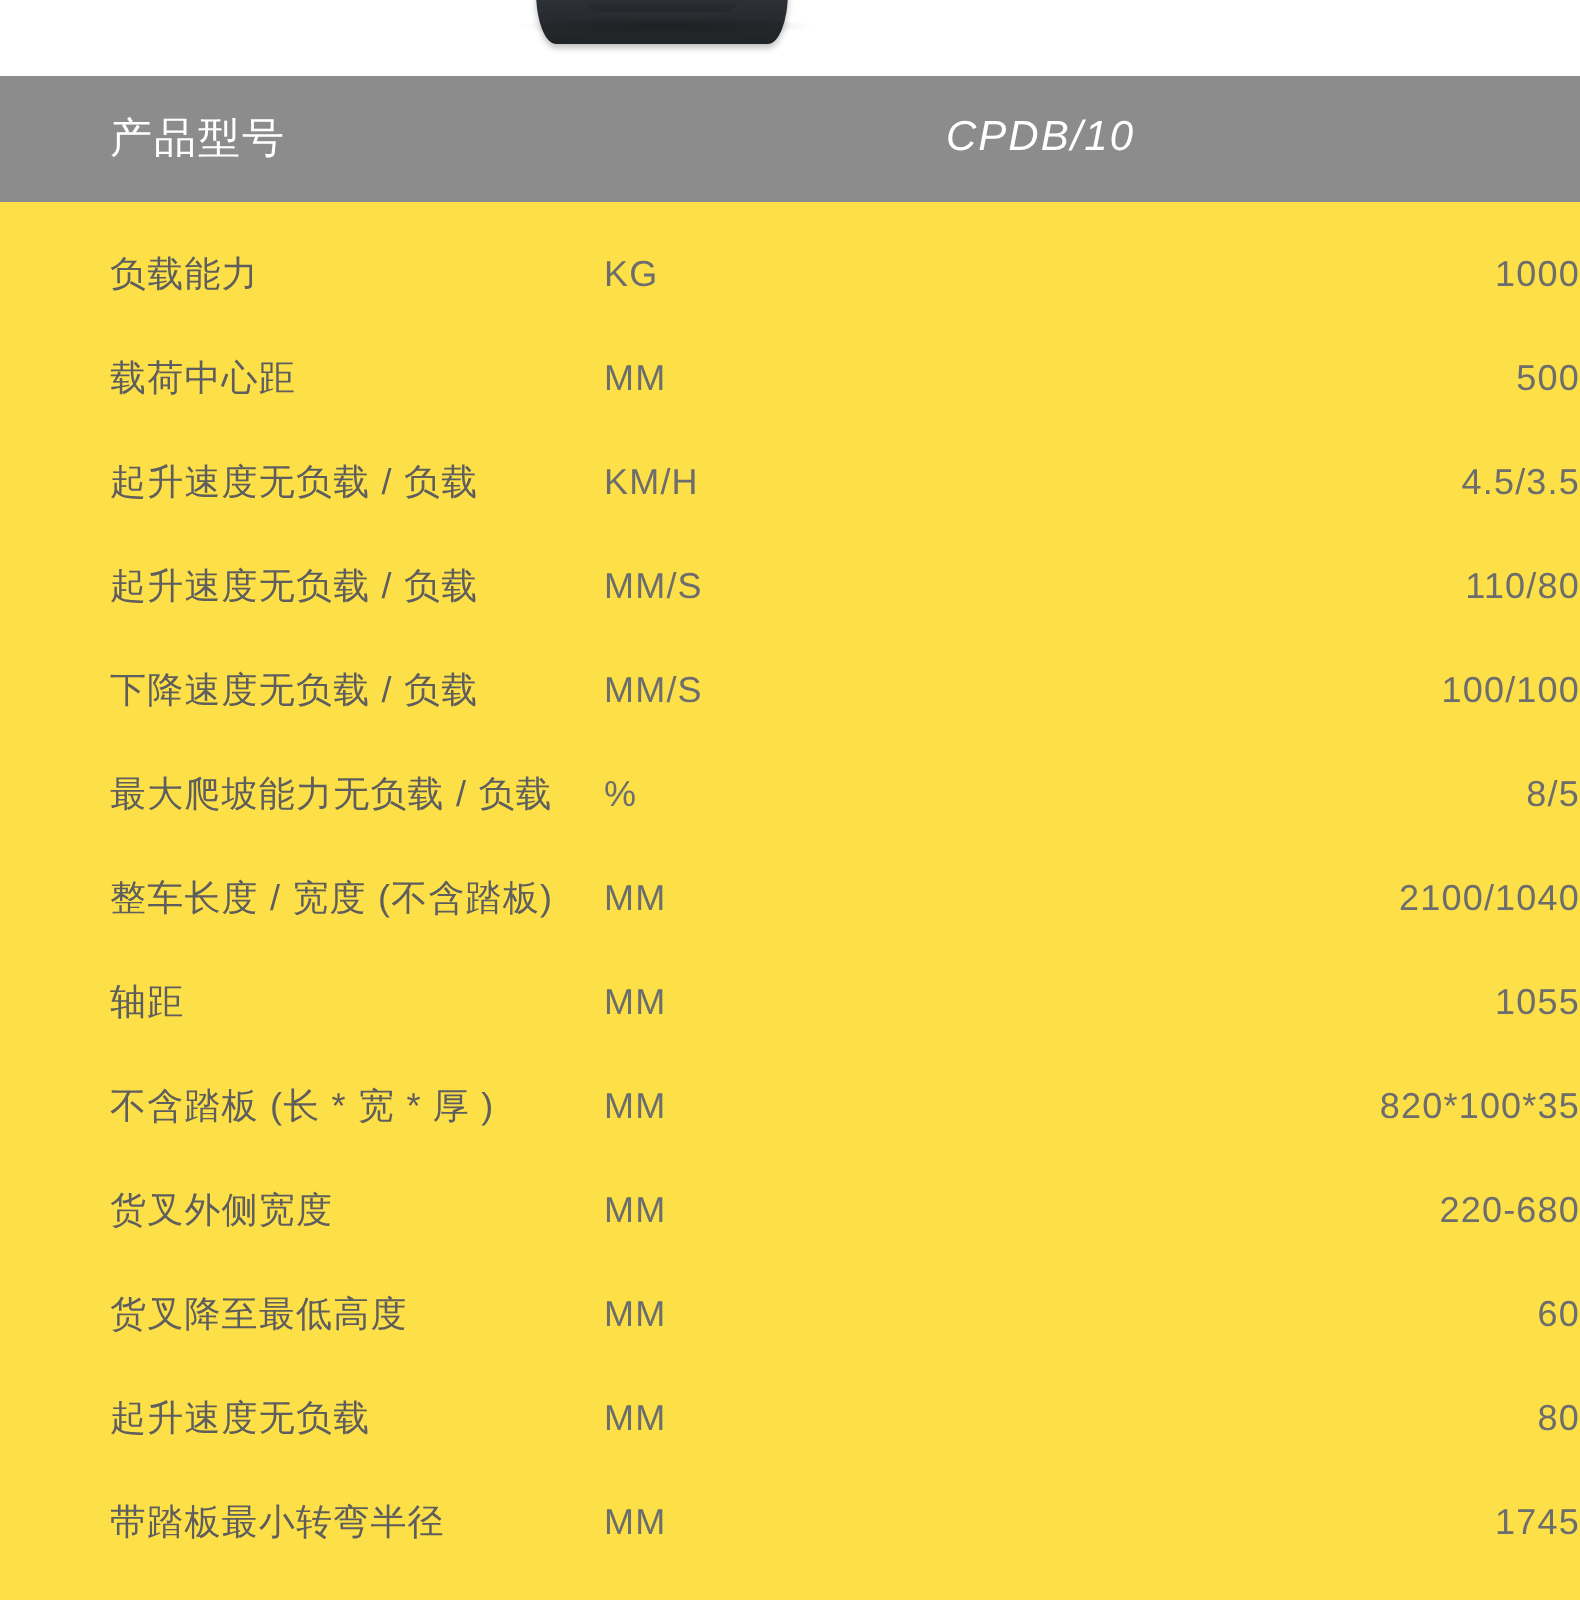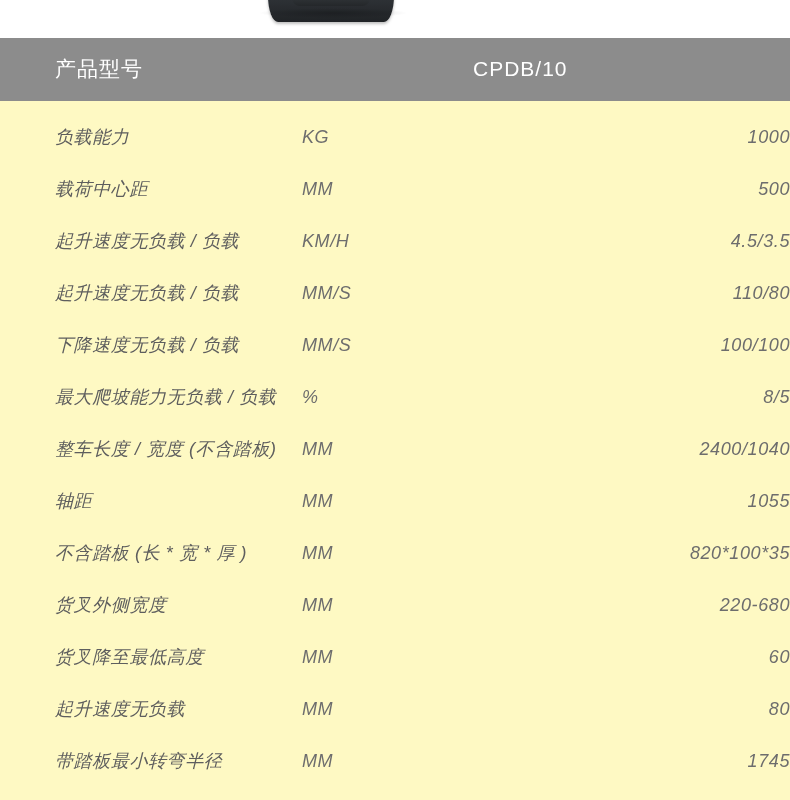--- a/index.html
+++ b/index.html
@@ -71,30 +71,29 @@
   .header-row th {
     color: #ffffff;
     font-size: 21px;
     font-weight: normal;
     text-align: left;
     padding: 17px 0 18px 0;
     letter-spacing: 1px;
   }
   .header-row th.h-name { padding-left: 55px; font-family: Liberation Mono, monospace; }
   .header-row th.h-unit { padding-left: 0; }
-  .header-row th.h-value { padding-left: 46px; }
+  .header-row th.h-value { padding-left: 46px; font-style: italic; }
 
   .spec-row td {
     font-size: 18px;
     color: #6d6d6d;
     padding: 14px 0 14px 0;
     vertical-align: middle;
     letter-spacing: 0.6px;
-    background: #fef9c3;
-    font-style: italic;
+    background: #fde047;
   }
   .spec-row td.c-name { padding-left: 55px; color: #5e5e5e; }
   .spec-row td.c-unit { padding-left: 0px; }
   .spec-row td.c-value { padding-left: 0px; text-align: right; }
 
   
   .spec-row.first td {
     padding-top: 24px;
   }
 </style>
@@ -149,21 +148,21 @@
         <td class="c-value">100/100</td>
       </tr>
       <tr class="spec-row">
         <td class="c-name">最大爬坡能力无负载 / 负载</td>
         <td class="c-unit">%</td>
         <td class="c-value">8/5</td>
       </tr>
       <tr class="spec-row">
         <td class="c-name">整车长度 / 宽度 (不含踏板)</td>
         <td class="c-unit">MM</td>
-        <td class="c-value">2400/1040</td>
+        <td class="c-value">2100/1040</td>
       </tr>
       <tr class="spec-row">
         <td class="c-name">轴距</td>
         <td class="c-unit">MM</td>
         <td class="c-value">1055</td>
       </tr>
       <tr class="spec-row">
         <td class="c-name">不含踏板 (长 * 宽 * 厚 )</td>
         <td class="c-unit">MM</td>
         <td class="c-value">820*100*35</td>

